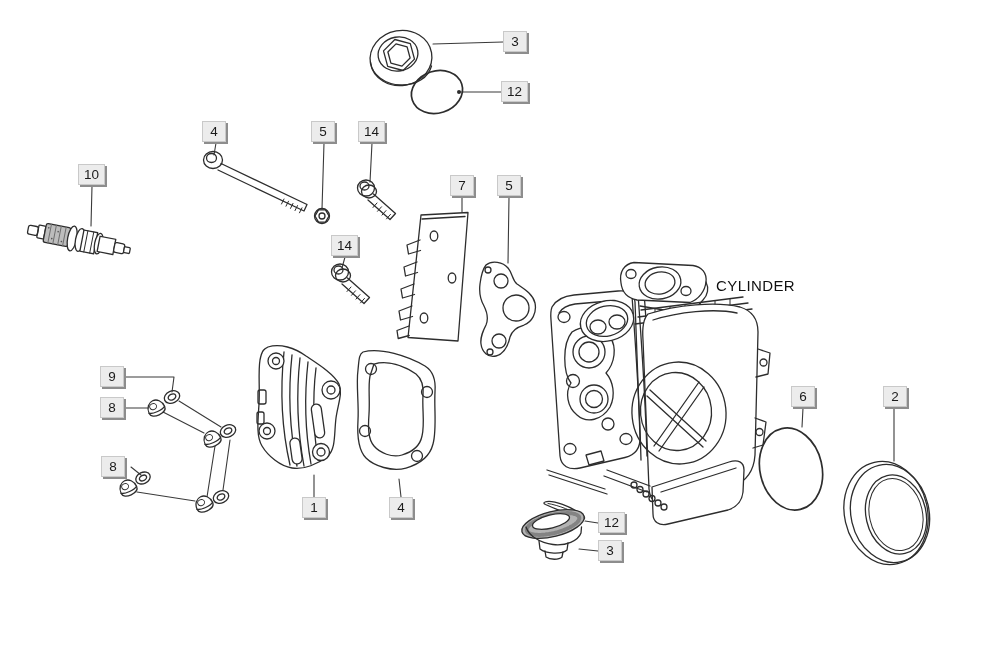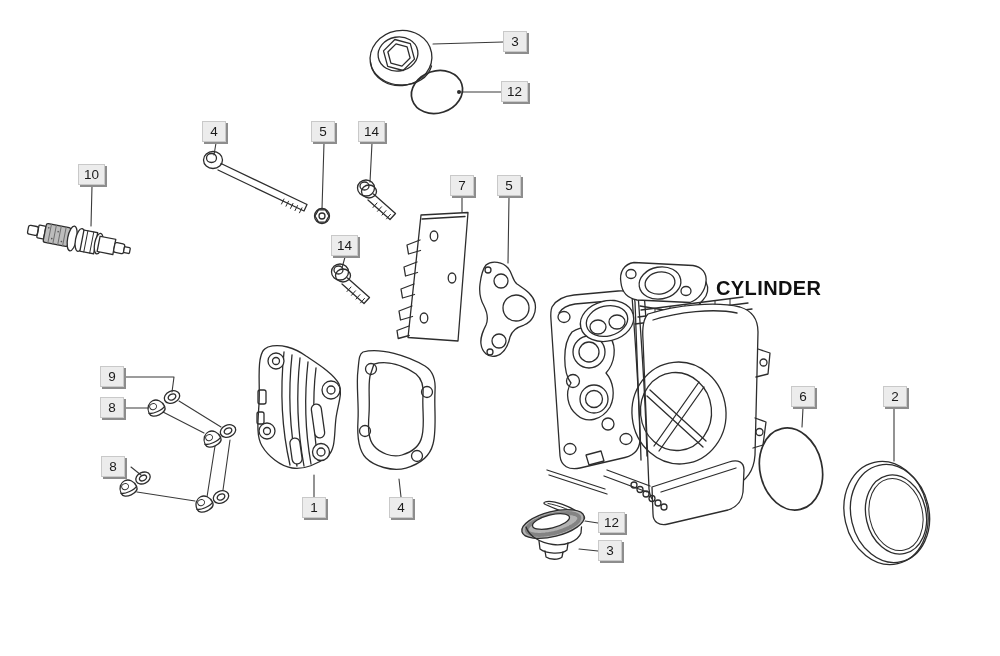--- a/index.html
+++ b/index.html
@@ -11,21 +11,21 @@
   .callout{
     position:absolute;box-sizing:border-box;
     min-width:24px;height:21px;padding:0 5px;
     display:flex;align-items:center;justify-content:center;
     background:#ececec;border:1px solid #c9c9c9;
     box-shadow:2px 2px 0 #8d8d8d;
     font-size:13.5px;line-height:1;color:#1b1b1b;
     cursor:pointer;user-select:none;
   }
   .annotation{
-    position:absolute;font-weight:bold;font-size:20px;
+    position:absolute;font-weight:normal;font-size:15px;
     color:#101010;letter-spacing:.4px;white-space:nowrap;
   }
 </style>
 </head>
 <body>
 
 <div class="stage">
 
 <svg class="art" width="1000" height="656" viewBox="0 0 1000 656">
   <g stroke="#2d2d2d" fill="none" stroke-width="1.3" stroke-linecap="round" stroke-linejoin="round">

